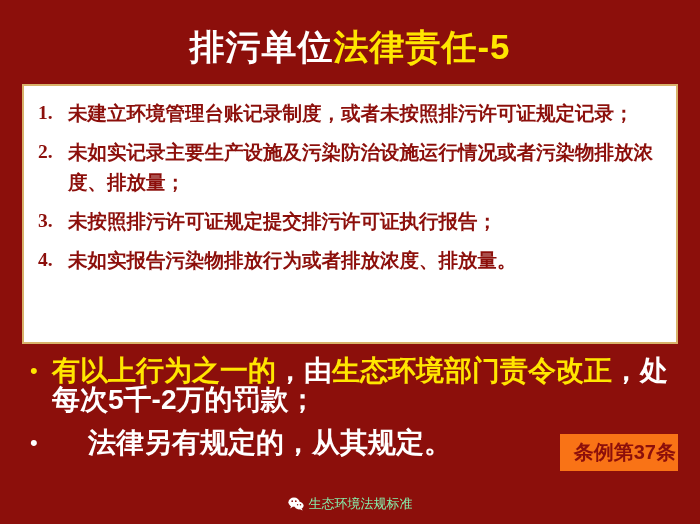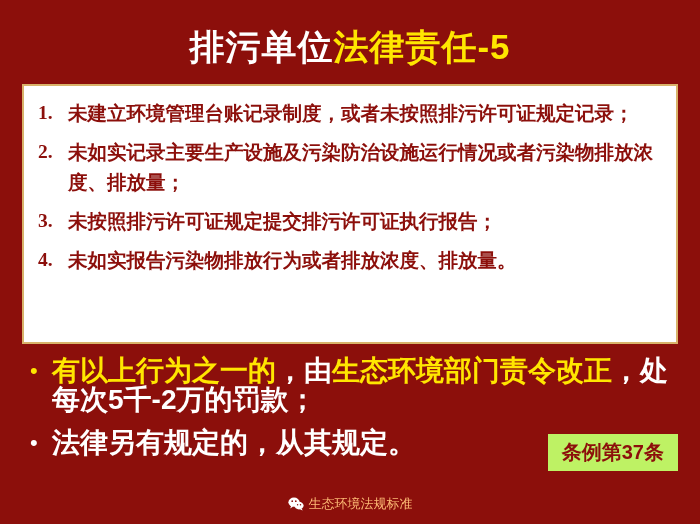--- a/index.html
+++ b/index.html
@@ -87,44 +87,44 @@
   }
   .bullet.b2 .dot { color: #ffffff; }
   .bullet .btxt {
     flex: 1 1 auto;
     font-size: 28px;
     font-weight: bold;
     line-height: 29px;
     color: #ffe600;
   }
   .bullet .btxt .w { color: #ffffff; }
-  .bullet.b2 .btxt { color: #ffffff; }
+  .bullet.b2 .btxt { color: #ffffff; margin-left: 36px; }
 
   
   #stamp {
     position: absolute;
     right: 22px;
     top: 434px;
-    background: #bef264;
+    background: #f97316;
     color: #8c0f0b;
     font-size: 20px;
     font-weight: bold;
-    padding: 6px 14px 7px 14px;
+    padding: 6px 2px 7px 14px;
     line-height: 24px;
     white-space: nowrap;
   }
 
   
   #footer {
     position: absolute;
     left: 0;
     bottom: 8px;
     width: 700px;
     text-align: center;
-    color: #fdba74;
+    color: #86efac;
     font-size: 13px;
     line-height: 18px;
     white-space: nowrap;
   }
   #footer .wx-icon {
     display: inline-block;
     vertical-align: -3px;
     margin-right: 5px;
   }
 </style>

